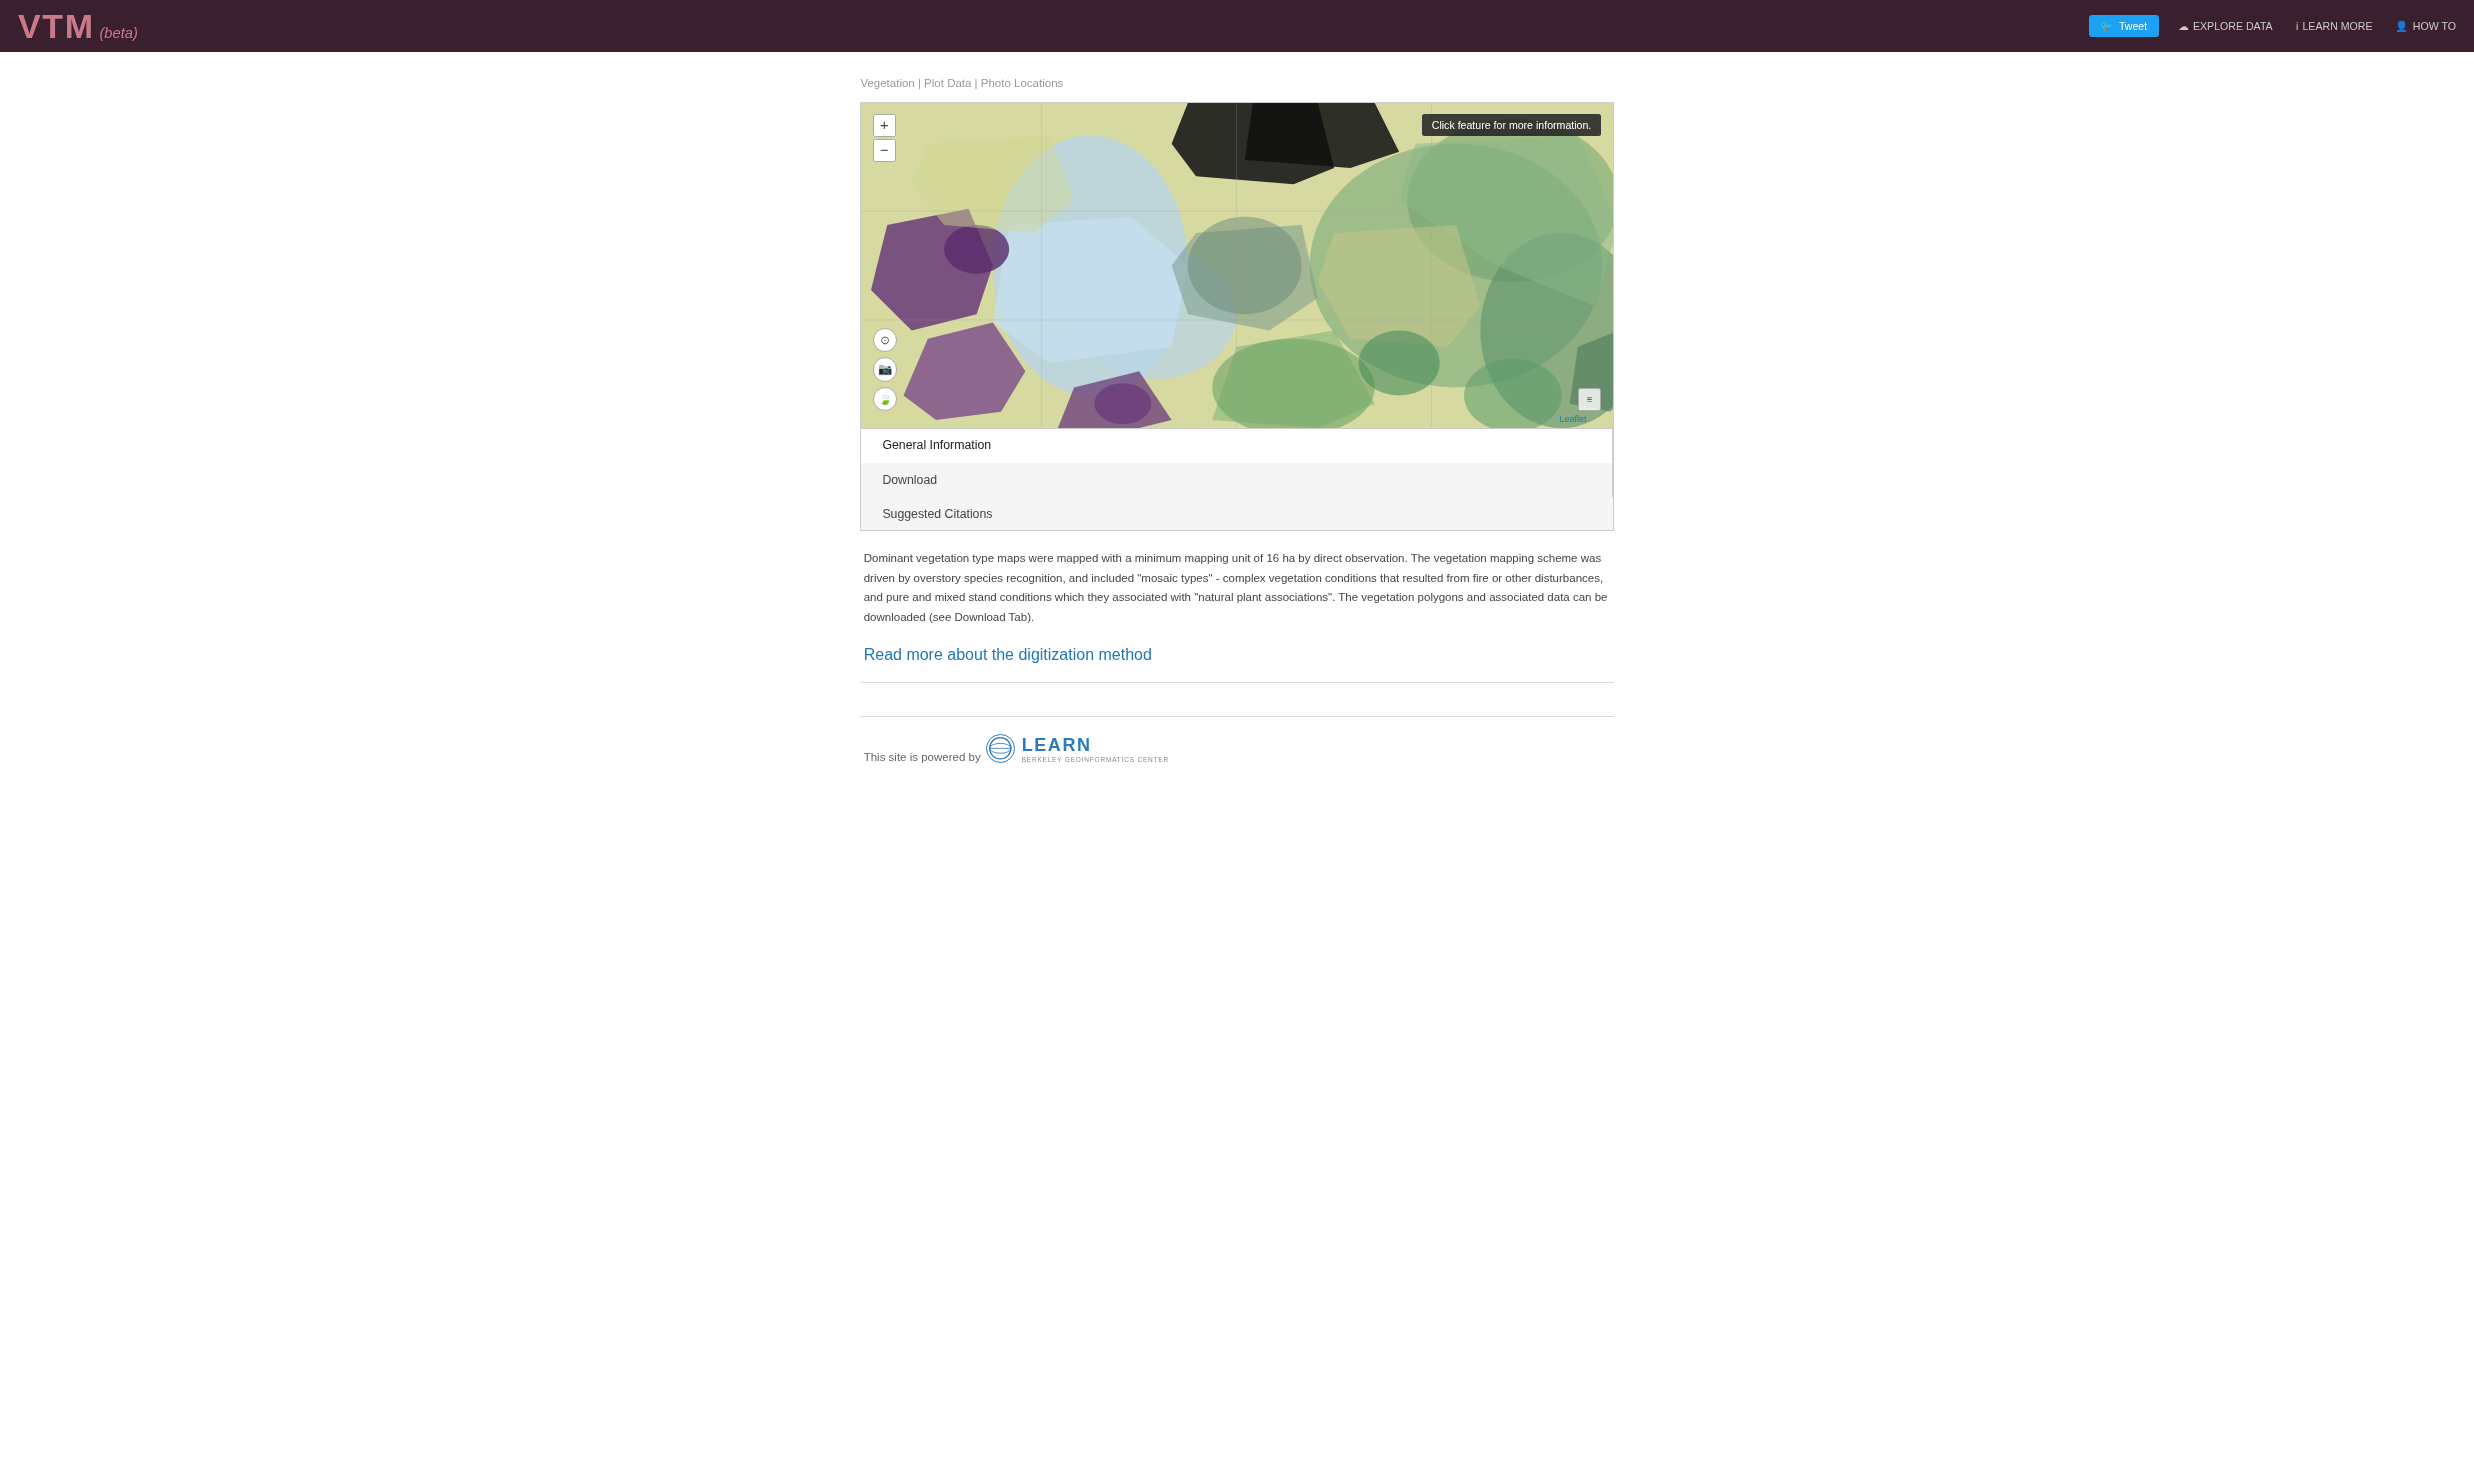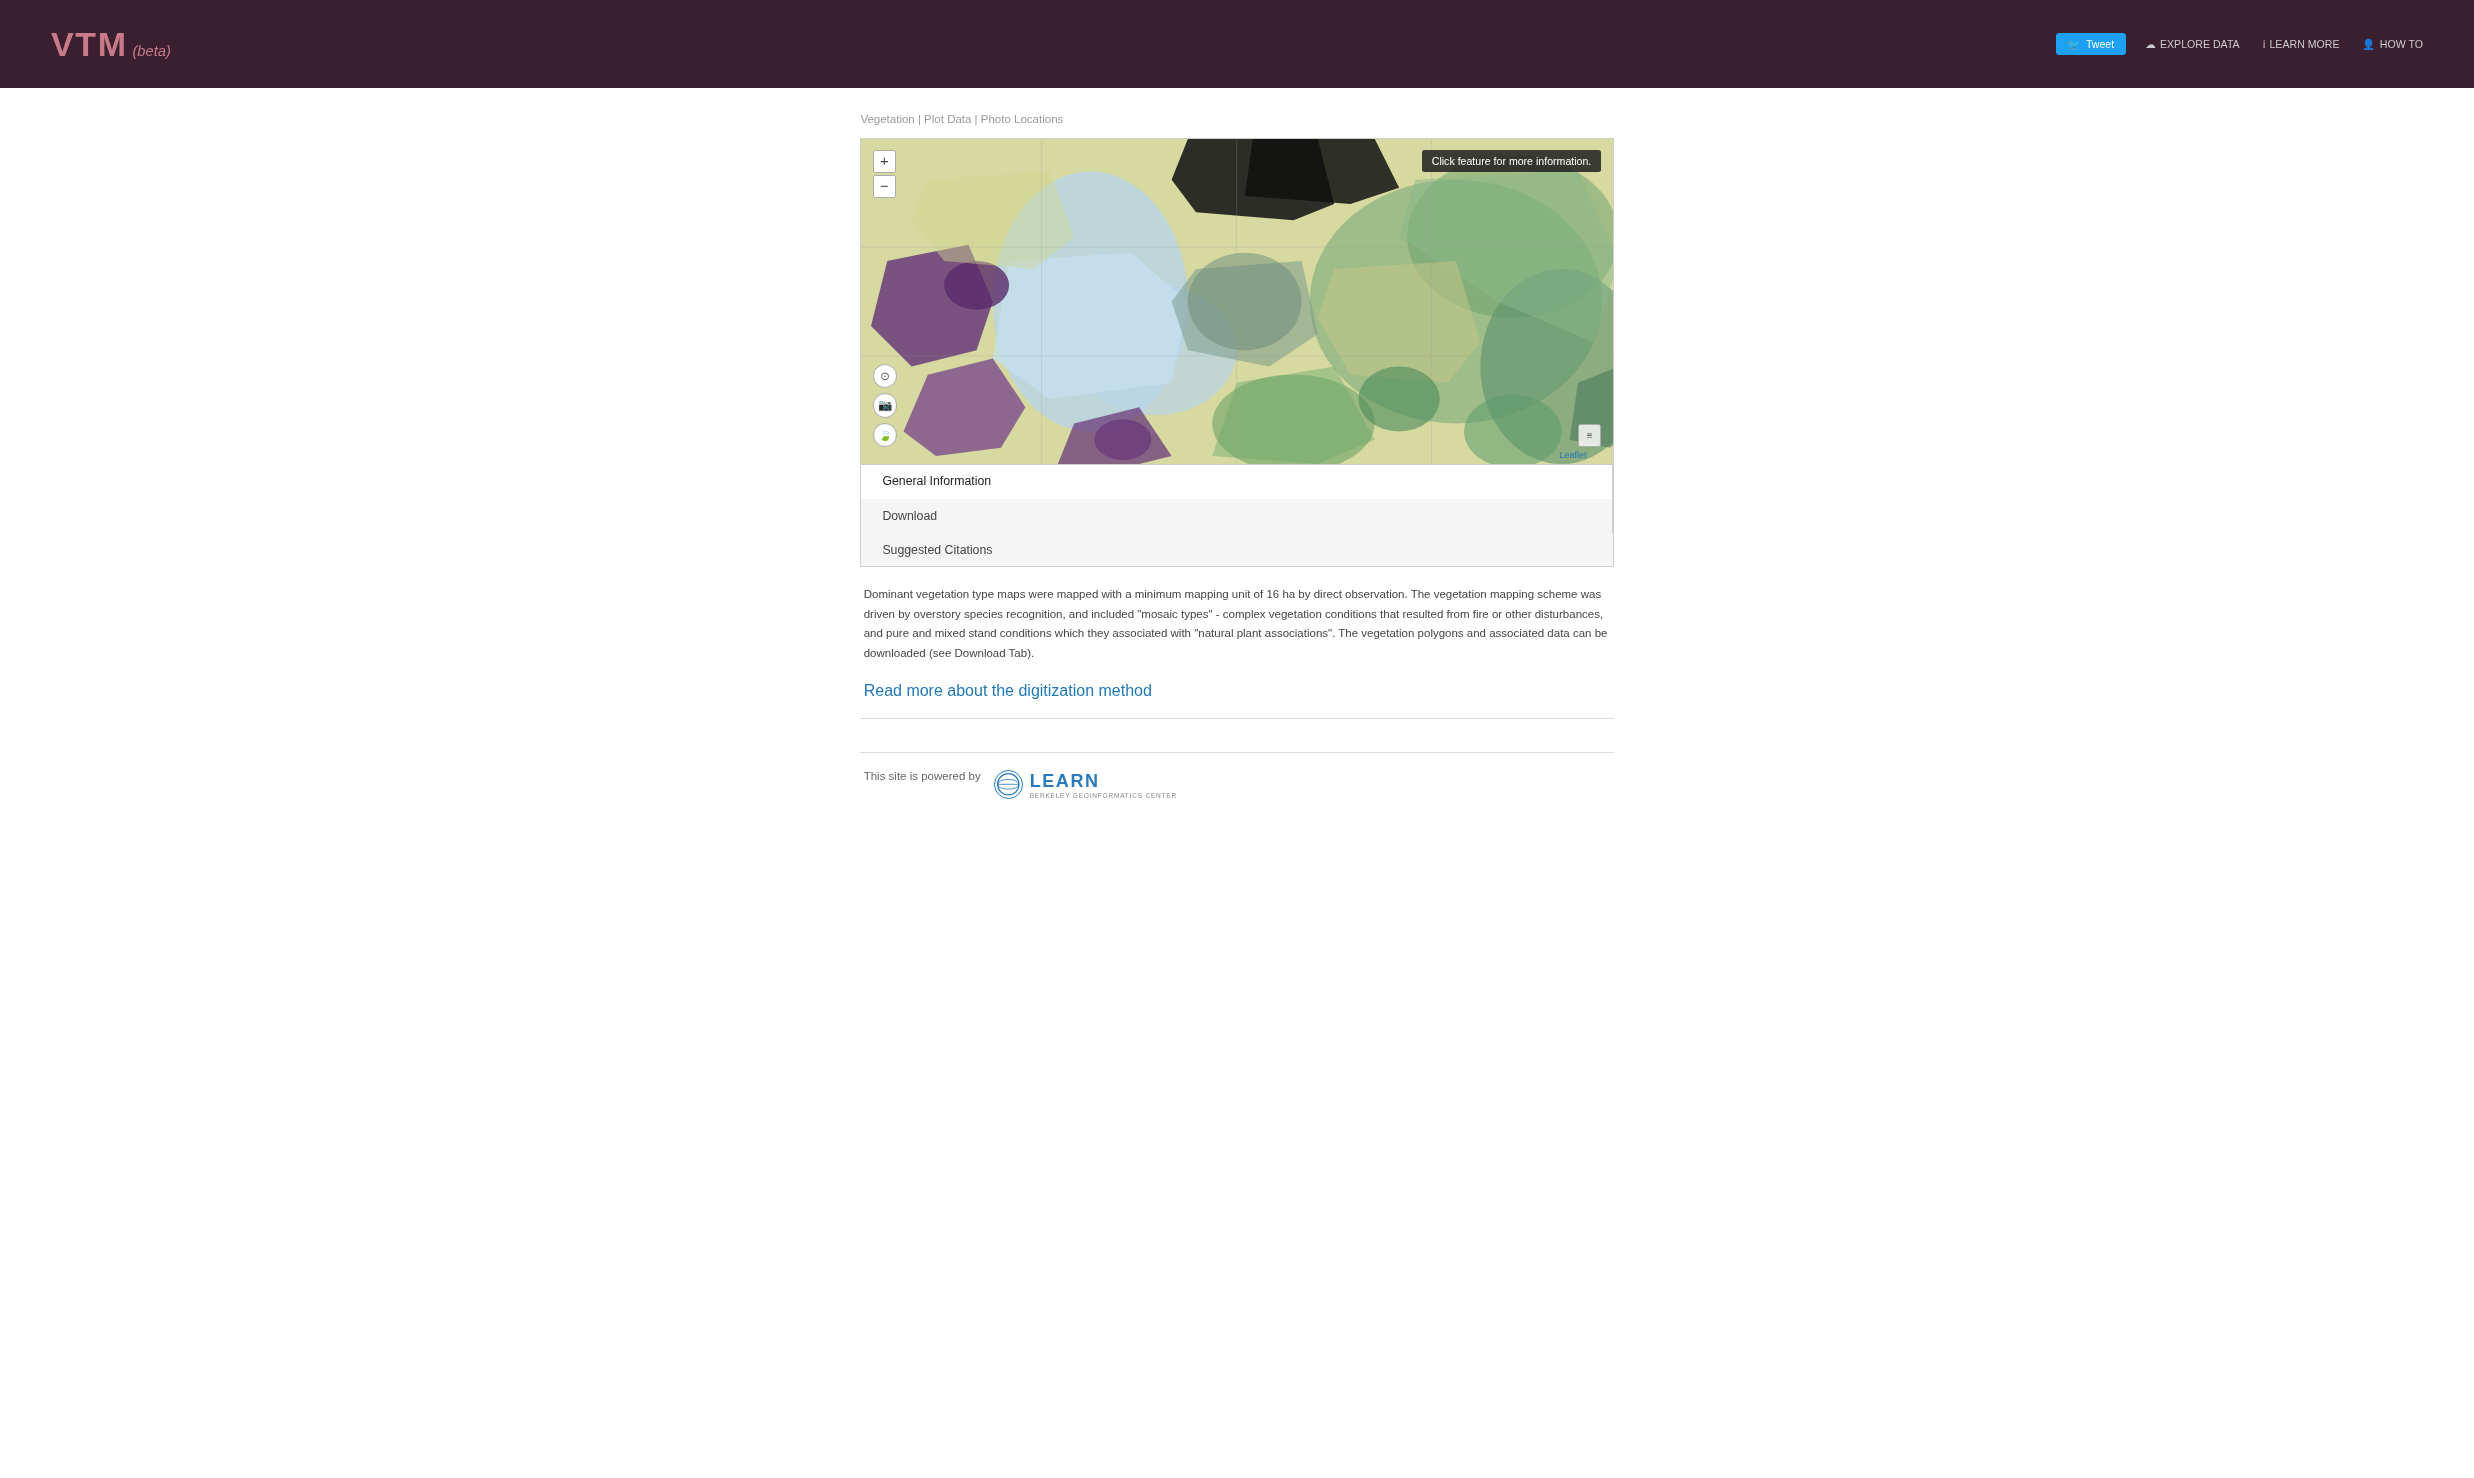--- a/index.html
+++ b/index.html
@@ -1,22 +1,22 @@
 <!DOCTYPE html>
 <html style="font-size:13px"><head>
   <meta charset="utf-8">
   <style>
     * { box-sizing: border-box; margin: 0; padding: 0; }
     body { font-family: 'Helvetica Neue', Arial, sans-serif; background: #fff; color: #333; }
 
     
     .header {
       background: #3a1f2e;
-      padding: 0 51px;
-      height: 88px;
+      padding: 0 18px;
+      height: 52px;
       display: flex;
       align-items: center;
       justify-content: space-between;
     }
     .logo {
       display: flex;
       align-items: baseline;
       gap: 4.9px;
     }
     .logo-vtm {
@@ -222,22 +222,22 @@
       font-size: 16px;
       display: inline-block;
       margin-top: 13px;
     }
 
     
     .footer {
       border-top: 0.8px solid #ddd;
       padding: 16.4px 3.3px;
       display: flex;
-      align-items: flex-start;
-      gap: 13px;
+      align-items: flex-end;
+      gap: 5px;
     }
     .footer-text {
       font-size: 11.5px;
       color: #666;
     }
     .holos-logo {
       display: flex;
       align-items: center;
       gap: 6.5px;
     }

